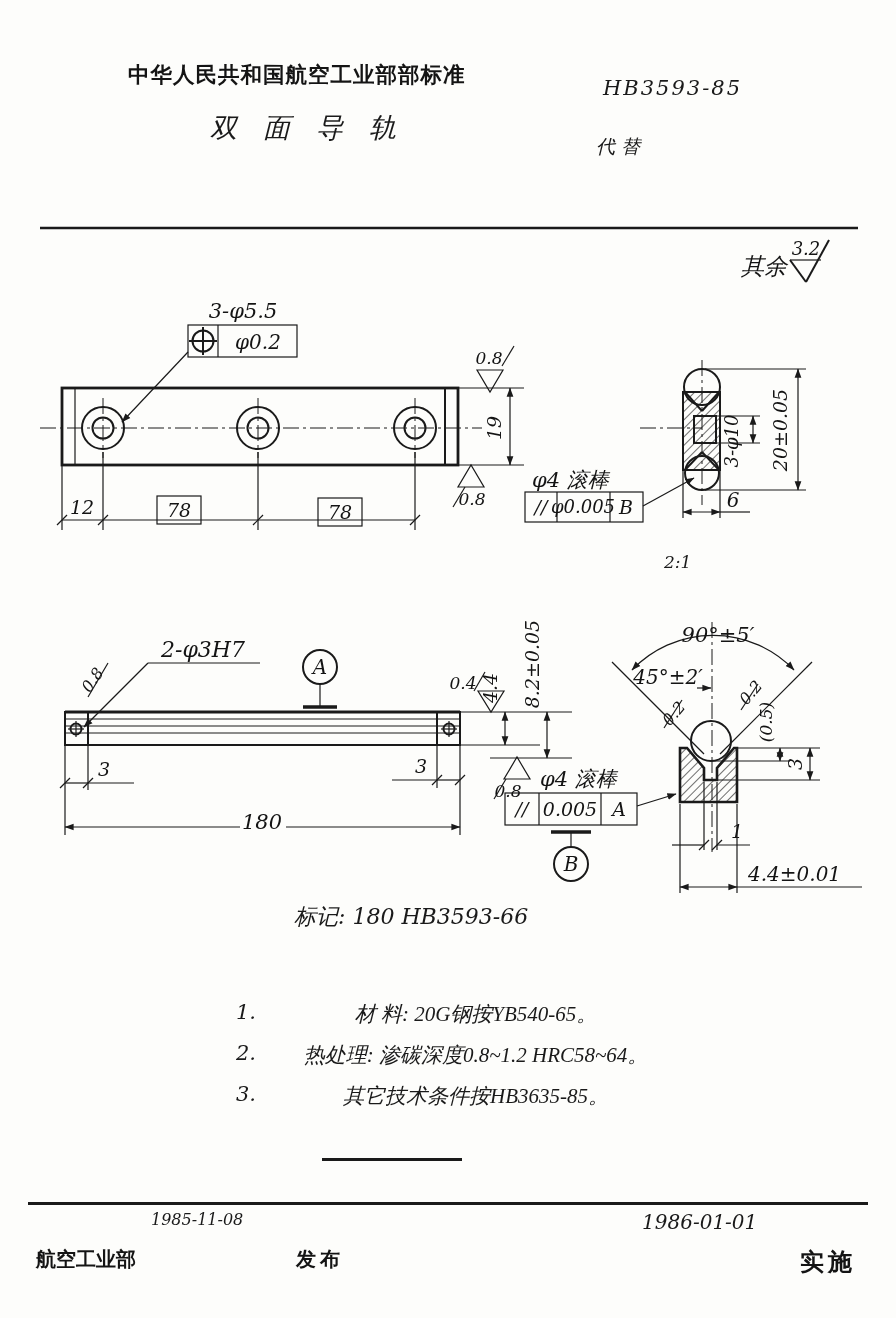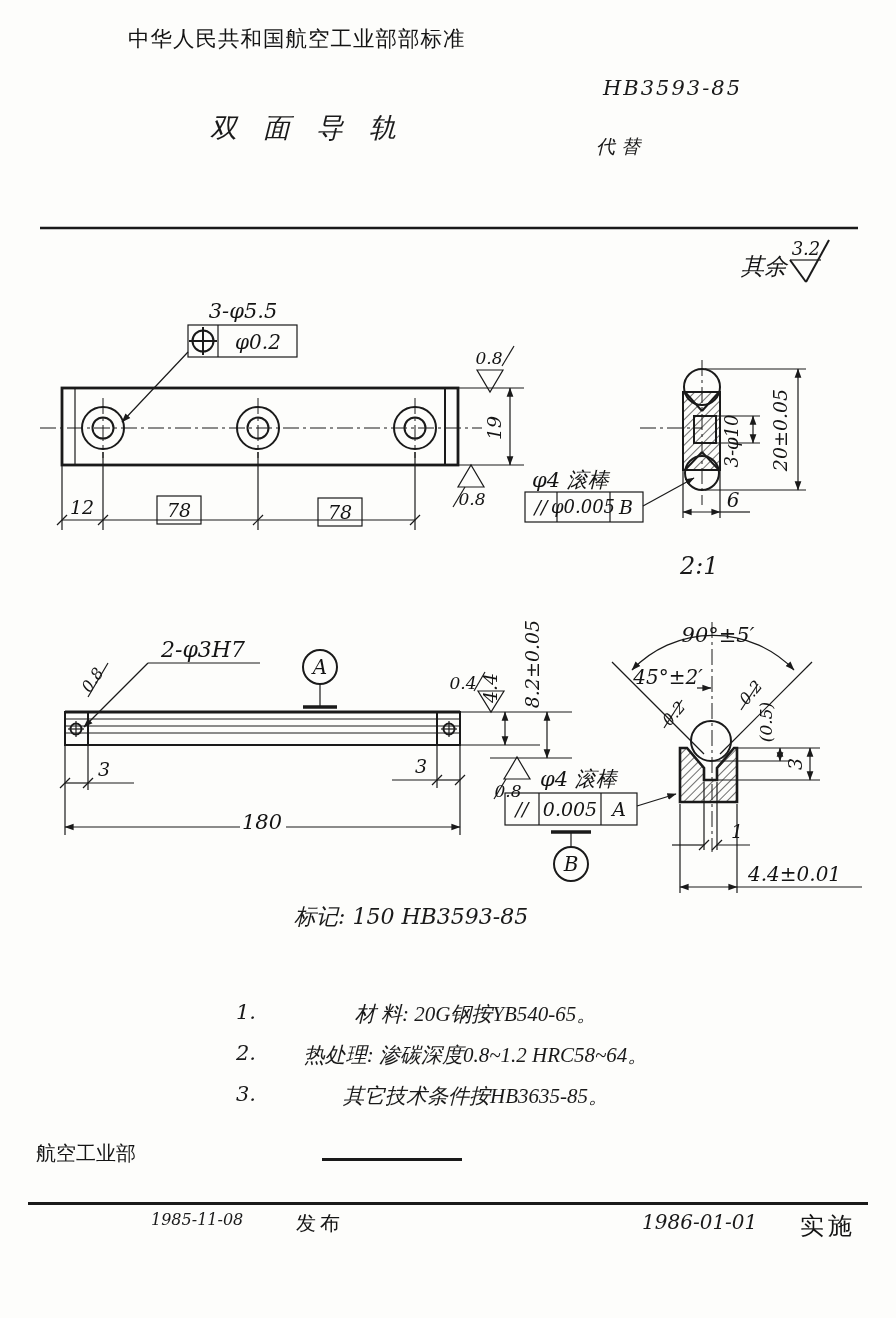--- a/index.html
+++ b/index.html
@@ -1,19 +1,19 @@
 <!DOCTYPE html>
 <html><head>
 <meta charset="utf-8">
 <style>
   * { margin:0; padding:0; box-sizing:border-box; }
   body { background:#888; font-family:"Liberation Sans", sans-serif; }
   .page { position:relative; width:896px; height:1318px; background:#fdfdfb; overflow:hidden; margin:0 auto; }
   .abs { position:absolute; }
-  .prt { font-family:"Liberation Sans", sans-serif; font-weight:400; color:#141414; }
+  .prt { font-family:"Liberation Sans", sans-serif; font-weight:700; color:#141414;margin-top:36px; }
   .hw  { font-family:"DejaVu Serif", serif; font-style:italic; color:#1a1a1a;text-align:center; }
   .rule { position:absolute; background:#1a1a1a; }
   svg.draw { position:absolute; left:0; top:0; }
   svg .thick { stroke:#1a1a1a; stroke-width:2.8; fill:none; }
   svg .med   { stroke:#1a1a1a; stroke-width:2;   fill:none; }
   svg .thin  { stroke:#1a1a1a; stroke-width:1.2; fill:none; }
   svg .cl    { stroke:#1a1a1a; stroke-width:1;   fill:none; stroke-dasharray:16 4 3 4; }
   svg text.lbl { fill:#141414; font-family:"DejaVu Serif", serif; font-style:italic; text-anchor:middle; }
   svg text.start { text-anchor:start; }
   .notes { position:absolute; left:225px; top:1000px; width:460px; }
@@ -24,43 +24,43 @@
 </head>
 <body>
 
 <div class="page">
 
   <div class="abs prt" style="left:128px; top:24px; font-size:21.5px; letter-spacing:1px;">中华人民共和国航空工业部部标准</div>
   <div class="abs hw" style="left:603px; top:76px; font-size:21px; letter-spacing:2px;">HB3593-85</div>
   <div class="abs hw" style="left:210px; top:110px; font-size:27px; letter-spacing:26px;font-family:Liberation Serif, serif;">双面导轨</div>
   <div class="abs hw" style="left:596px; top:134px; font-size:19px; letter-spacing:6px;">代替</div>
 
-  <div class="abs hw" style="left:680px; top:552px; font-size:24px;">2:1</div>
-
-  <div class="abs hw" style="left:294px; top:902px; font-size:22px;">标记: 150  HB3593-85</div>
+  <div class="abs hw" style="left:664px; top:552px; font-size:17px;">2:1</div>
+
+  <div class="abs hw" style="left:294px; top:902px; font-size:22px;">标记: 180  HB3593-66</div>
 
   <div class="notes hw">
     <div class="note-row">
       <span class="note-no">1.</span>
       <span class="note-text">材 料: 20G钢按YB540-65。</span>
     </div>
     <div class="note-row">
       <span class="note-no">2.</span>
       <span class="note-text">热处理: 渗碳深度0.8~1.2 HRC58~64。</span>
     </div>
     <div class="note-row">
       <span class="note-no">3.</span>
       <span class="note-text">其它技术条件按HB3635-85。</span>
     </div>
   </div>
 
   <div class="rule" style="left:322px; top:1158px; width:140px; height:2.5px;"></div>
 
   <div class="rule" style="left:28px; top:1202px; width:840px; height:3px;"></div>
-  <div class="abs prt" style="left:36px; top:1140px; font-size:20px;">航空工业部</div>
+  <div class="abs prt" style="left:36px; top:1210px; font-size:20px;">航空工业部</div>
   <div class="abs hw" style="left:151px; top:1210px; font-size:16px;">1985-11-08</div>
   <div class="abs prt" style="left:296px; top:1210px; font-size:20px; letter-spacing:4px;text-align:center;">发布</div>
   <div class="abs hw" style="left:642px; top:1210px; font-size:20px;">1986-01-01</div>
   <div class="abs prt" style="left:800px; top:1210px; font-size:24px; letter-spacing:4px;">实施</div>
 
   <svg class="draw" width="896" height="1318" viewBox="0 0 896 1318">
     <defs>
       <marker id="arr" viewBox="0 0 10 10" refX="9" refY="5" markerWidth="8" markerHeight="8" orient="auto-start-reverse">
         <path d="M0,1.5 L9.5,5 L0,8.5 z" fill="#1a1a1a"></path>
       </marker>

